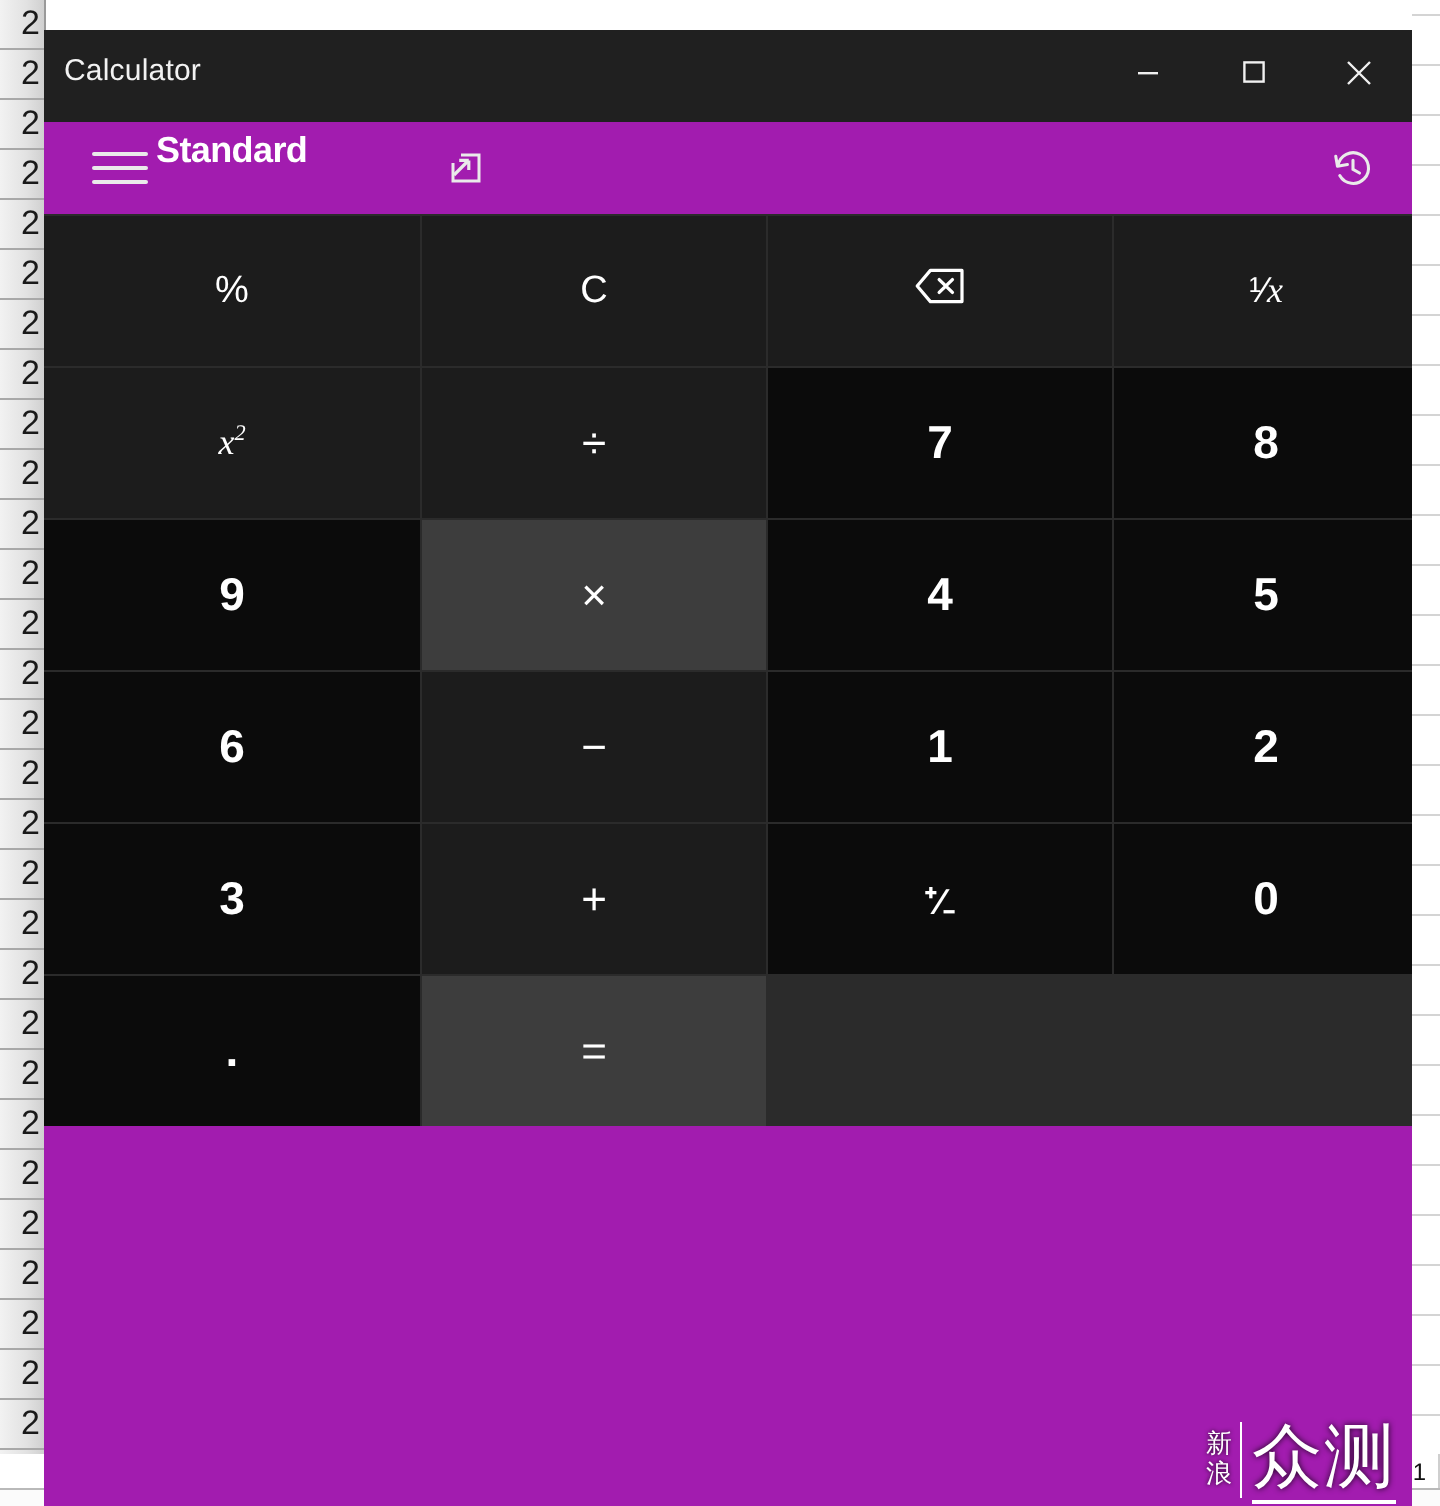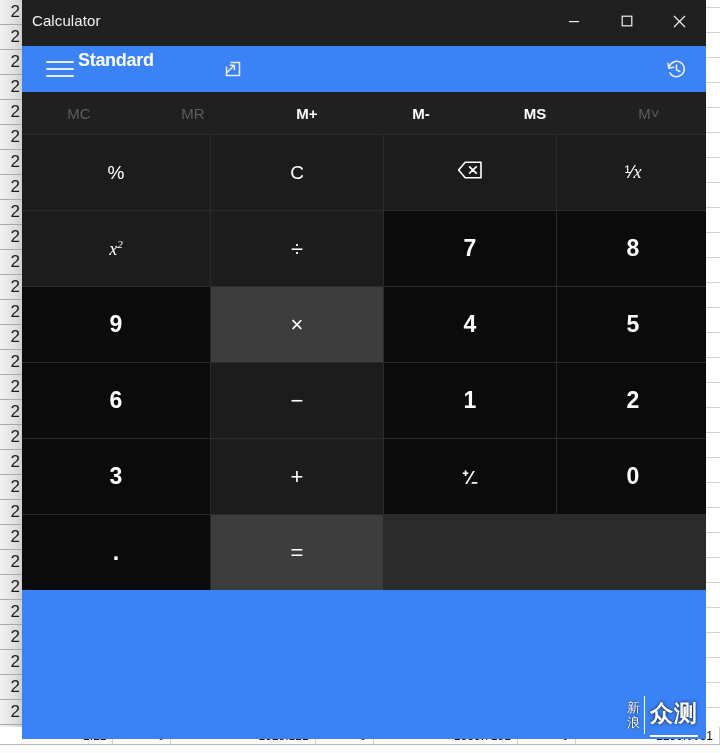--- a/index.html
+++ b/index.html
@@ -98,24 +98,24 @@
   .excel-bottom .lowergrid {
     position: absolute;
     left: 0; right: 0; top: 18px; bottom: 0;
     background: #fbfbfb;
   }
 
   
   #calc-window {
     position: absolute;
     left: 22px;
-    top: 0;
+    top: 15px;
     width: 684px;
     height: 739px;
-    background: #3b82f6;
+    background: #a21caf;
     overflow: hidden;
   }
 
   
   #titlebar {
     height: 46px;
     display: flex;
     align-items: flex-start;
     background: #202020;
     position: relative;
@@ -295,22 +295,22 @@
     text-shadow: 0 0 2px rgba(0,0,0,.9);
   }
   #watermark .wm-bar {
     width: 1px;
     background: #ffffff;
     margin: 3px 5px 3px 0;
   }
   #watermark .wm-big {
     display: flex;
     align-items: center;
-    font-size: 23px;
-    font-weight: bold;
+    font-size: 35px;
+    font-weight: normal;
     letter-spacing: 1px;
     text-shadow: 0 0 3px rgba(0,0,0,.9);
     border-bottom: 2px solid #ffffff;
     padding-bottom: 2px;
   }
 </style>
 </head>
 <body>
 
 <div id="bg-excel">
@@ -433,28 +433,20 @@
     <div id="history-btn">
       <svg width="23" height="23" viewBox="0 0 24 24" aria-hidden="true">
         <path d="M4.2 10.2 A8 8 0 1 1 5.1 15.4" fill="none" stroke="#eaeaea" stroke-width="1.6" stroke-linecap="round"></path>
         <path d="M3 5.4 L3.9 10.6 L9.1 9.7" fill="none" stroke="#eaeaea" stroke-width="1.6" stroke-linecap="round" stroke-linejoin="round"></path>
         <path d="M12 7.4 V12.2 L15.4 14.1" fill="none" stroke="#eaeaea" stroke-width="1.6" stroke-linecap="round"></path>
       </svg>
     </div>
   </div>
 
 
-  <div id="memory-row">
-      <div class="mem-btn disabled">MC</div>
-      <div class="mem-btn disabled">MR</div>
-      <div class="mem-btn">M+</div>
-      <div class="mem-btn">M-</div>
-      <div class="mem-btn">MS</div>
-      <div class="mem-btn disabled">M˅</div>
-    </div>
 
   <div id="keypad">
       <div class="key fn">
         <span>%</span>
       </div>
       <div class="key fn">
         <span>C</span>
       </div>
       <div class="key fn">
         <span><svg width="26" height="20" viewBox="0 0 26 20" aria-hidden="true">

